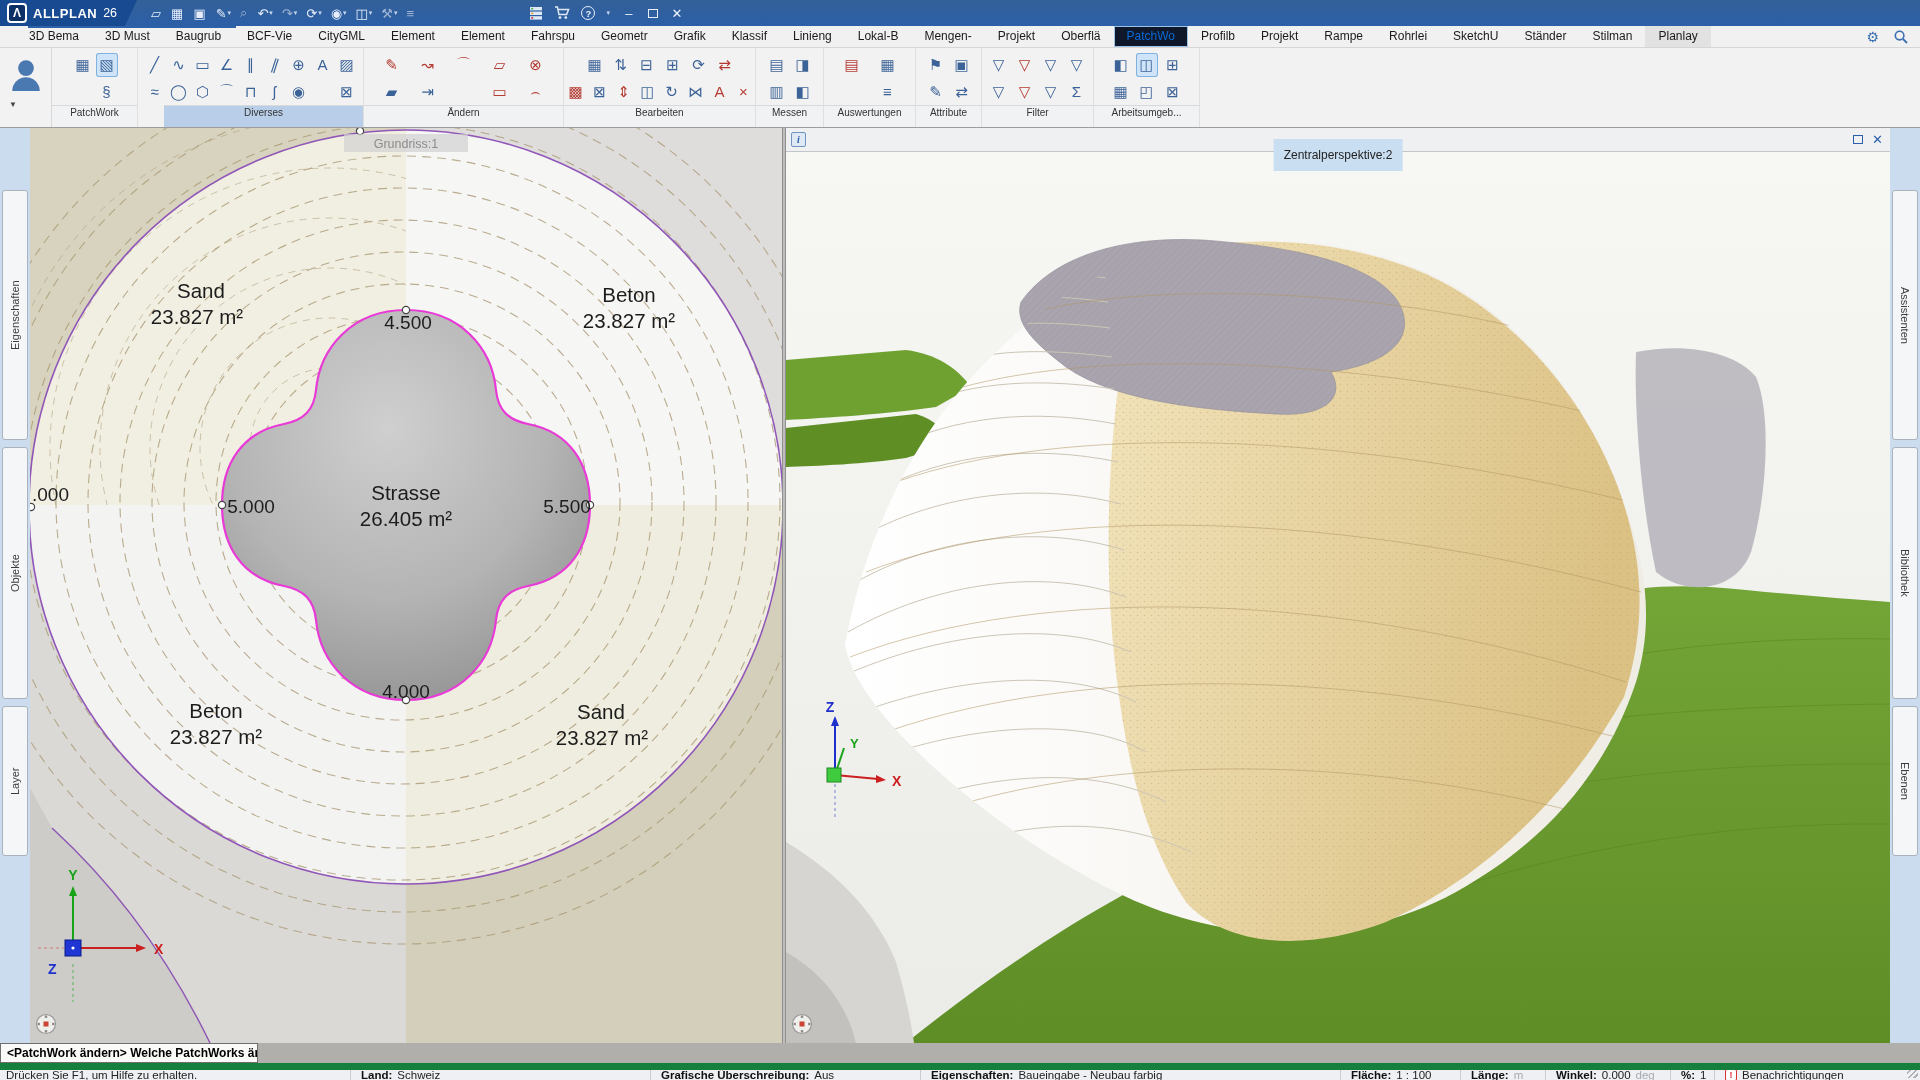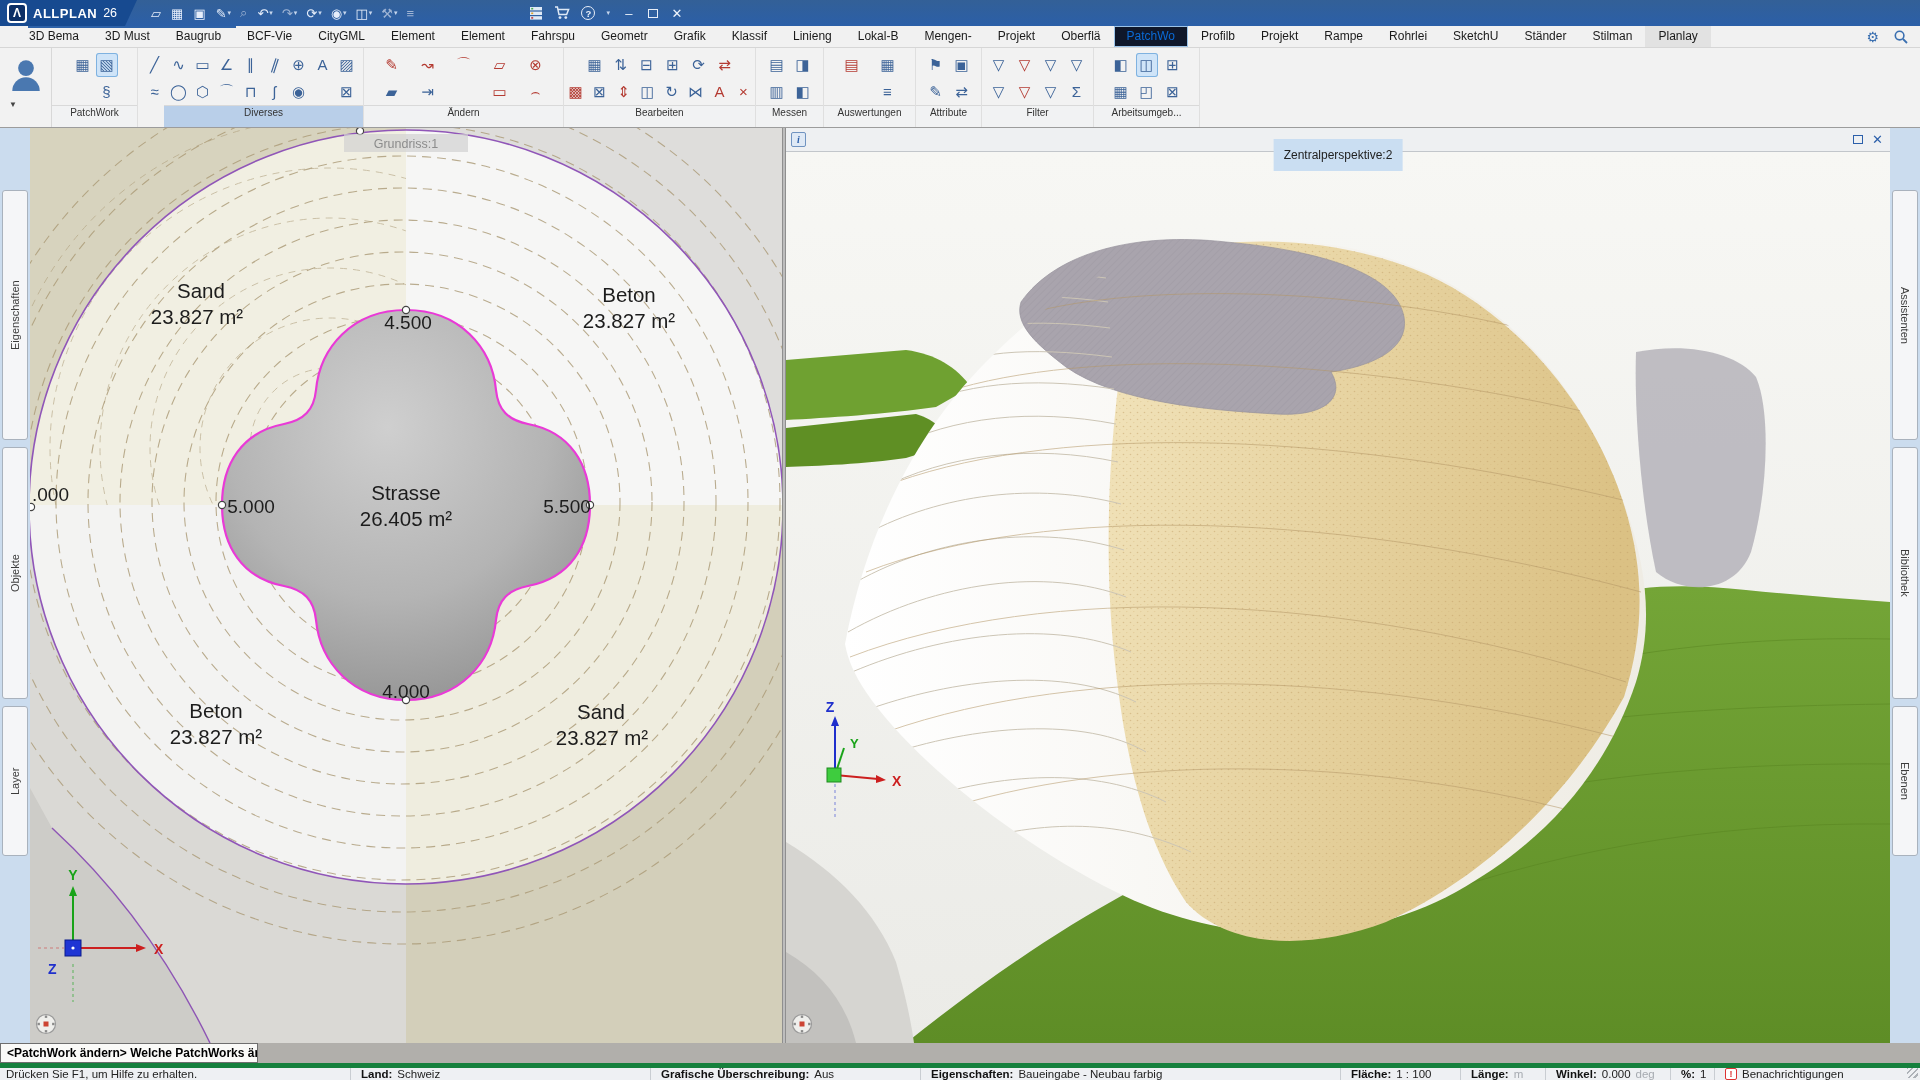--- a/index.html
+++ b/index.html
@@ -72,21 +72,21 @@
   .info-btn{width:15px;height:15px;margin-left:5px;background:#dfe9f5;border:1px solid #7093c0;border-radius:2px;color:#2b5faa;font-family:"Liberation Serif",serif;font-style:italic;font-weight:bold;font-size:10px;display:flex;align-items:center;justify-content:center;cursor:pointer;}
   .vp-title-chip{position:absolute;left:50%;transform:translateX(-50%);top:2px;background:#cadef2;padding:9px 10px;font-size:12px;color:#222;margin-top:9px;}
   .vp-ctrl{margin-left:auto;display:flex;gap:9px;margin-right:7px;align-items:center;color:#2b5faa;}
   .vp-max{width:10px;height:9px;border:1.5px solid #2b5faa;cursor:pointer;}
   .vp-close{font-weight:bold;font-size:13px;cursor:pointer;}
   svg text{font-family:"Liberation Sans","DejaVu Sans",sans-serif;}
 
   
   .promptbar{height:20px;background:#b1afab;display:flex;flex:0 0 20px;}
   .prompt-box{width:258px;height:20px;background:#fafaf8;border:1px solid #6e6e6e;font-weight:bold;font-size:12px;padding:2px 6px;color:#000;white-space:nowrap;overflow:hidden;cursor:text;}
-  .statusbar{height:17px;background:#eef0f3;border-top:5px solid #15803d;display:flex;font-size:11.5px;align-items:stretch;color:#222;flex:0 0 17px;}
+  .statusbar{height:17px;background:#eef0f3;border-top:7px solid #15803d;display:flex;font-size:11.5px;align-items:stretch;color:#222;flex:0 0 17px;}
   .sp{padding:0 10px;border-left:1px solid #c9cdd2;display:flex;align-items:center;gap:5px;white-space:nowrap;overflow:hidden;}
   .sp:first-child{border-left:none;padding-left:6px;}
   .sp b{font-weight:bold;color:#111;}
   .sp .muted{color:#a6aab0;}
   .warn-icon{display:inline-block;width:12px;height:12px;border:1.5px solid #d33;border-radius:2px;color:#d33;font-weight:bold;font-size:9px;line-height:10px;text-align:center;background:#fff;}
   .sp-notif{position:relative;flex:1;}
   .grip{position:absolute;right:2px;bottom:2px;width:11px;height:11px;background:repeating-linear-gradient(135deg,#a6abb1 0 1.5px,transparent 1.5px 4px);opacity:.9;}
 </style>
 </head>
 <body>

